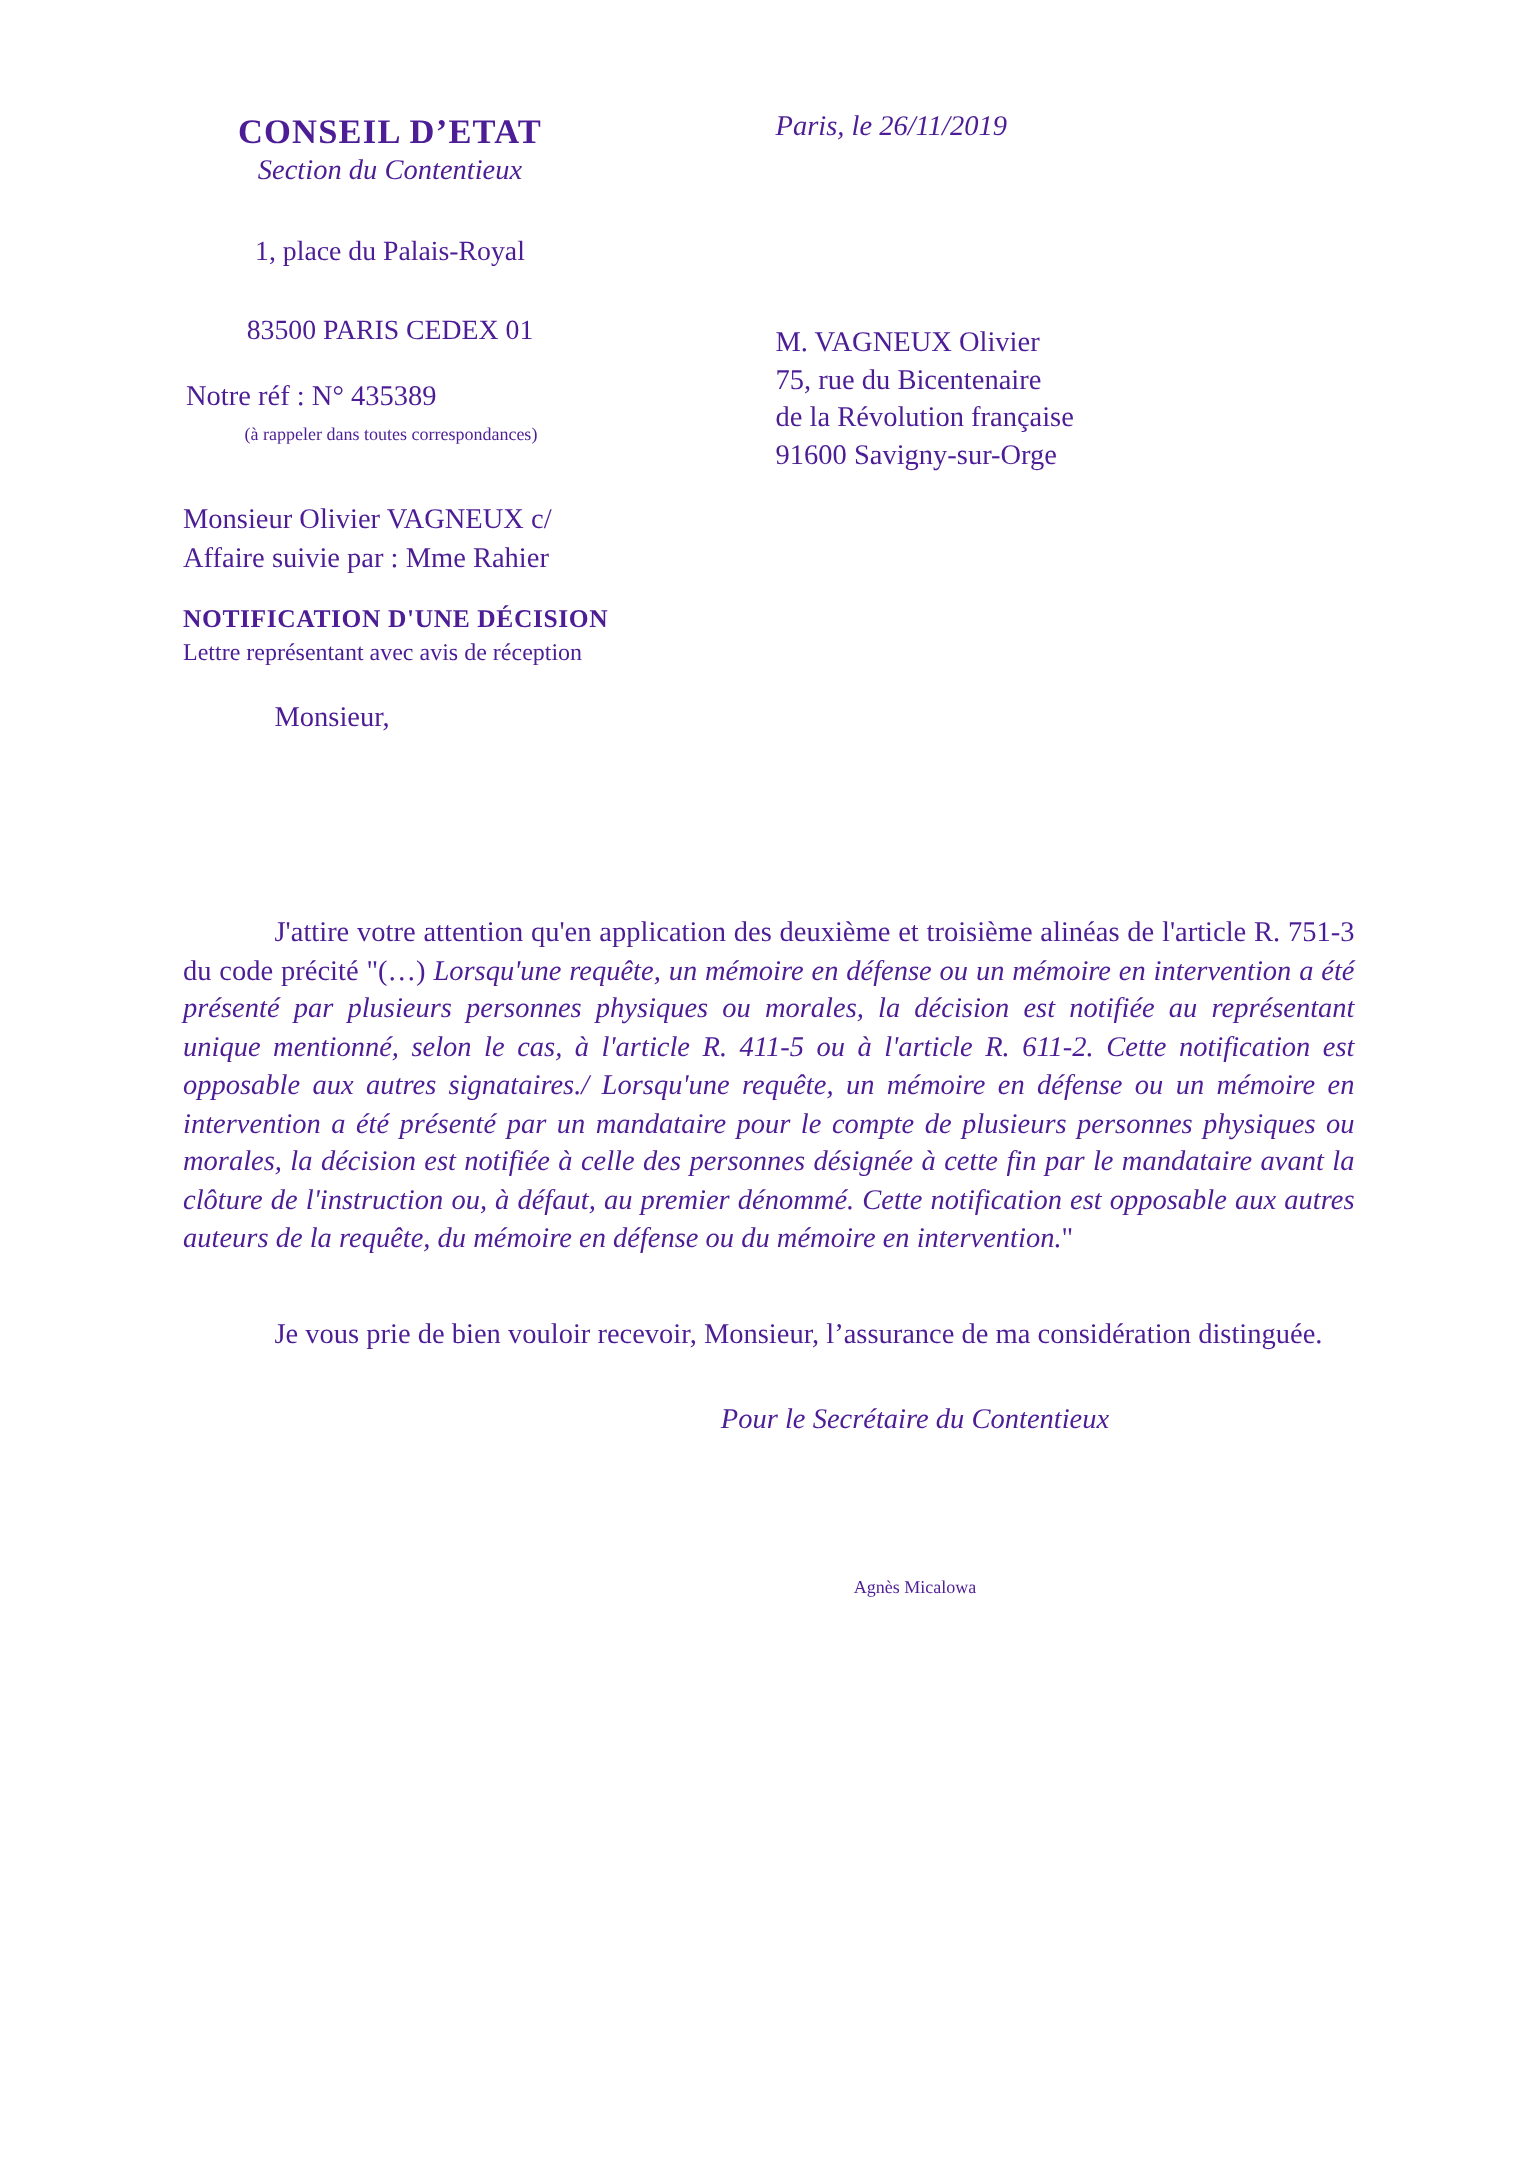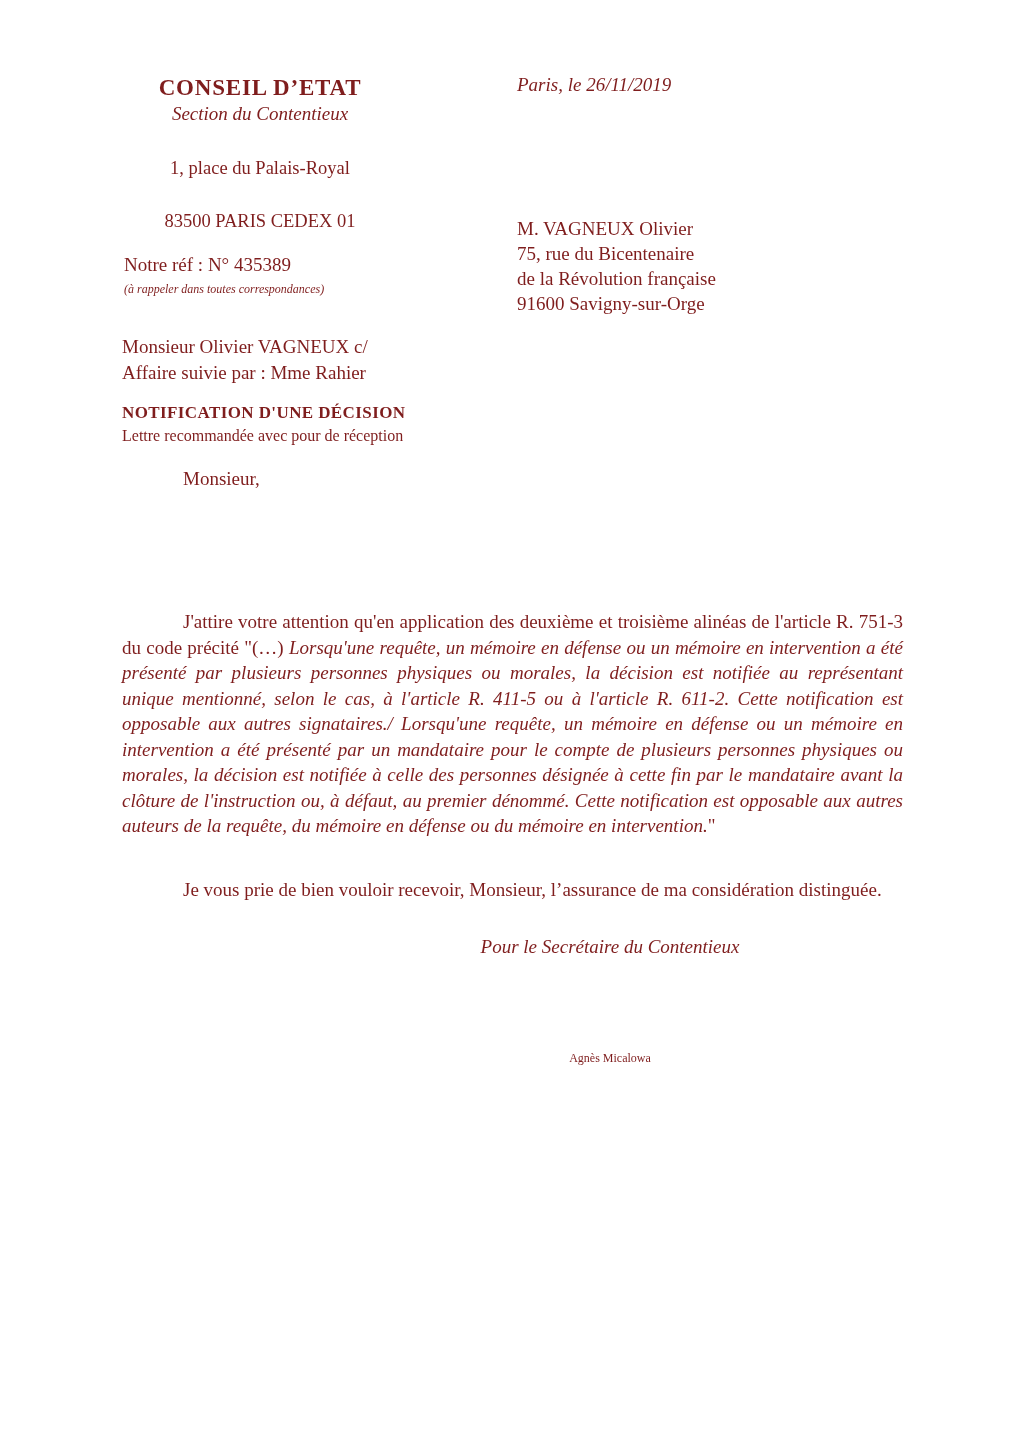--- a/index.html
+++ b/index.html
@@ -1,21 +1,21 @@
 <!DOCTYPE html>
 <html><head>
 <meta charset="utf-8">
 <style>
   html, body { margin: 0; padding: 0; background: #ffffff; }
   .page {
     position: relative;
     width: 1024px;
     height: 1448px;
     background: #ffffff;
-    color: #7f1d1d;
+    color: #4c1d95;
     font-family: "Liberation Serif", "DejaVu Serif", serif;
     overflow: hidden;
   }
   .italic { font-style: italic; }
 
   .letterhead {
     position: absolute;
     left: 143px; top: 74px;
     width: 234px;
     text-align: center;
@@ -64,22 +64,22 @@
   }
 
   .refblock {
     position: absolute;
     left: 124px; top: 254px;
     font-size: 19px;
     line-height: 22px;
   }
   .refblock .refnote {
     font-size: 12px;
-    font-style: italic;
     margin-top: 2px;
+    margin-left: 39px;
   }
 
   .caseblock {
     position: absolute;
     left: 122px; top: 334px;
     font-size: 19px;
     line-height: 26px;
   }
 
   .subject {
@@ -160,21 +160,21 @@
     <div class="refnote">(à rappeler dans toutes correspondances)</div>
   </div>
 
   <div class="caseblock">
     <div>Monsieur Olivier VAGNEUX c/</div>
     <div>Affaire suivie par : Mme Rahier</div>
   </div>
 
   <div class="subject">
     <div class="subject-title">NOTIFICATION D'UNE DÉCISION</div>
-    <div class="subject-subtitle">Lettre recommandée avec pour de réception</div>
+    <div class="subject-subtitle">Lettre représentant avec avis de réception</div>
   </div>
 
   <div class="salutation">Monsieur,</div>
 
 
   <p class="para para-2"><span>J'attire votre attention qu'en application des deuxième et troisième alinéas de l'article R. 751-3 du code précité "(…) </span><span class="italic">Lorsqu'une requête, un mémoire en défense ou un mémoire en intervention a été présenté par plusieurs personnes physiques ou morales, la décision est notifiée au représentant unique mentionné, selon le cas, à l'article R. 411-5 ou à l'article R. 611-2. Cette notification est opposable aux autres signataires./ Lorsqu'une requête, un mémoire en défense ou un mémoire en intervention a été présenté par un mandataire pour le compte de plusieurs personnes physiques ou morales, la décision est notifiée à celle des personnes désignée à cette fin par le mandataire avant la clôture de l'instruction ou, à défaut, au premier dénommé. Cette notification est opposable aux autres auteurs de la requête, du mémoire en défense ou du mémoire en intervention.</span><span>"</span></p>
 
   <p class="para para-3">Je vous prie de bien vouloir recevoir, Monsieur, l’assurance de ma considération distinguée.</p>
 
   <div class="signoff">Pour le Secrétaire du Contentieux</div>

